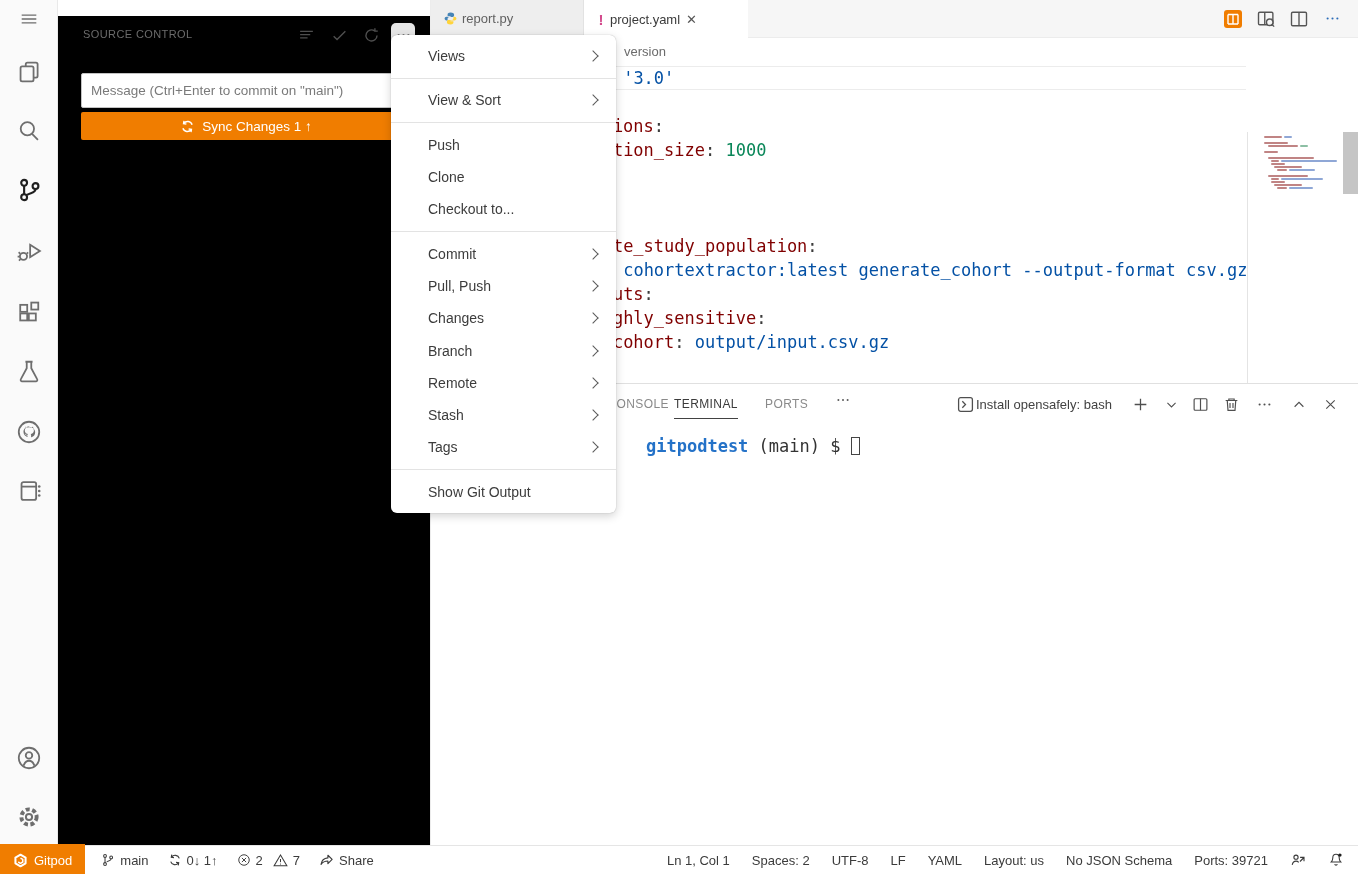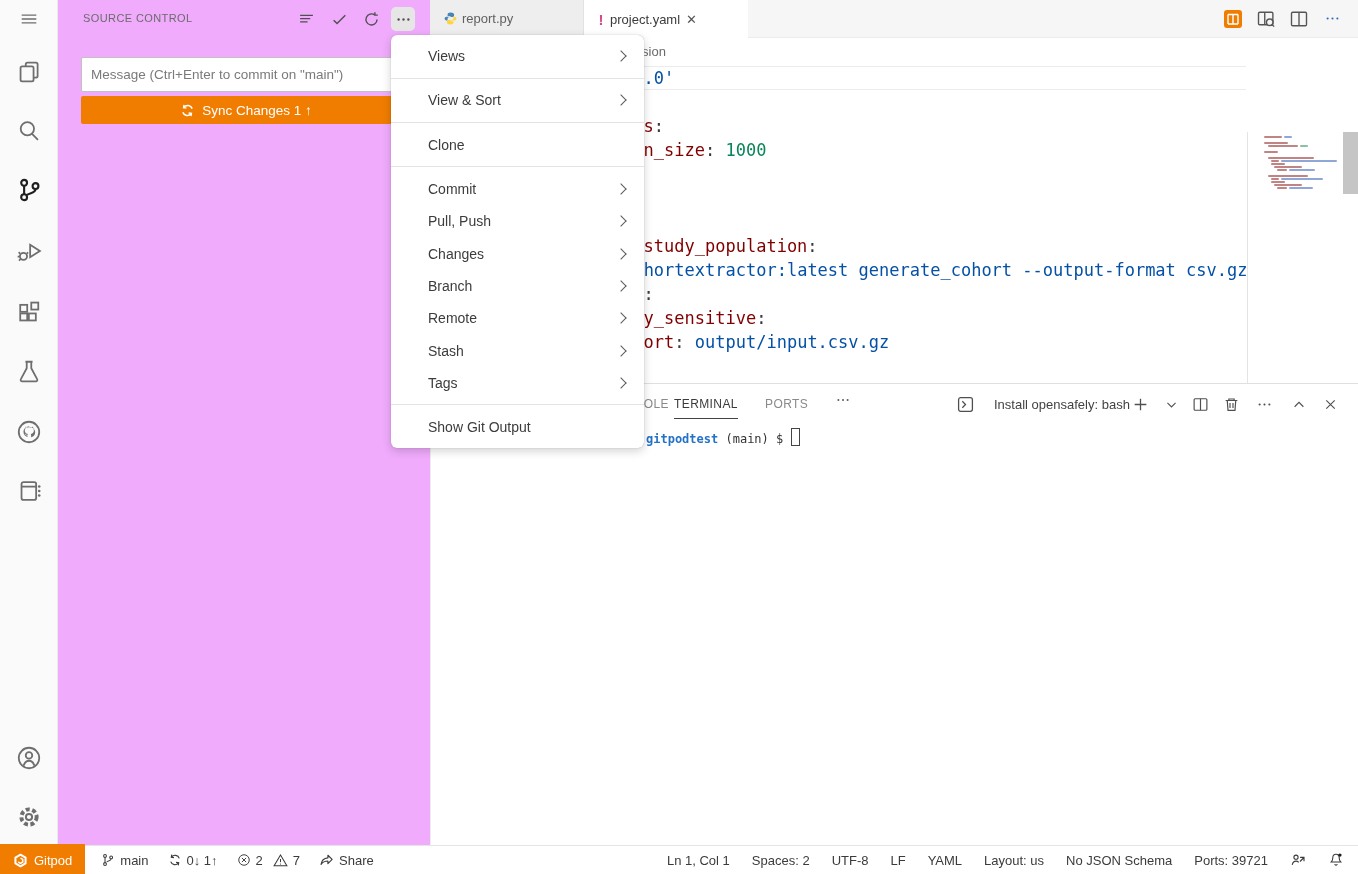--- a/index.html
+++ b/index.html
@@ -4,29 +4,29 @@
 <style>
   html,body{margin:0;padding:0;}
   body{width:1358px;height:874px;position:relative;overflow:hidden;background:#fff;
        font-family:"Liberation Sans",sans-serif;color:#3b3b3b;-webkit-font-smoothing:antialiased;}
   svg{display:block}
   
   .activity-bar{position:absolute;left:0;top:0;width:58px;height:845px;background:#fafafa;border-right:1px solid #e9e9e9;box-sizing:border-box;}
   .ab-icon{position:absolute;left:13px;width:32px;height:32px;display:flex;align-items:center;justify-content:center;color:#6e6e6e;}
   .ab-icon.active{color:#1f1f1f;}
   
-  .sidebar{position:absolute;left:58px;top:0;width:372px;height:845px;background:#f0abfc;}
+  .sidebar{position:absolute;left:58px;top:16px;width:372px;height:845px;background:#000000;}
   .sidebar-title{position:absolute;left:25px;top:12px;font-size:11px;letter-spacing:.4px;color:#6b6b6b;}
   .sc-action{position:absolute;top:7px;width:24px;height:24px;display:flex;align-items:center;justify-content:center;color:#4f4f4f;border-radius:5px;}
   .sc-action.hovered{background:#e6e6e6;}
   .commit-input{position:absolute;left:23px;top:57px;width:330px;height:35px;border:1px solid #c2c2c2;border-radius:2px;background:#fff;box-sizing:border-box;padding:0 9px;font-family:"Liberation Sans",sans-serif;font-size:13.5px;color:#444;}
   .commit-input::placeholder{color:#7a7a7a;opacity:1;}
   .sync-btn{position:absolute;left:23px;top:96px;width:330px;height:28px;background:var(--accent,#F07D00);border:none;border-radius:2px;color:#fff;font-family:"Liberation Sans",sans-serif;font-size:13.5px;display:flex;align-items:center;justify-content:center;gap:7px;cursor:pointer;}
   
-  .context-menu{position:absolute;left:391px;top:35px;width:253px;background:#ffffff;border-radius:6px;padding:5px 0;z-index:100;
+  .context-menu{position:absolute;left:391px;top:35px;width:225px;background:#ffffff;border-radius:6px;padding:5px 0;z-index:100;
       box-shadow:0 0 1px rgba(0,0,0,.35),0 3px 10px rgba(0,0,0,.18);}
   .menu-item{height:32.3px;display:flex;align-items:center;padding:0 16px 0 37px;font-size:14px;color:#3c3c3c;cursor:pointer;}
   .menu-label{flex:1;}
   .menu-chevron{width:7px;height:7px;border-top:1.4px solid #5a5a5a;border-right:1.4px solid #5a5a5a;transform:rotate(45deg);margin-right:3px;}
   .menu-sep{height:1px;background:#e3e3e3;margin:5.5px 0;}
   
   .editor-group{position:absolute;left:430px;top:0;width:928px;height:383px;background:#fff;border-left:1px solid #ececec;box-sizing:border-box;}
   .tab-strip{position:absolute;left:0;top:0;right:0;height:37px;background:#f6f6f6;border-bottom:1px solid #ececec;}
   .tab{position:absolute;top:0;height:37px;display:flex;align-items:center;gap:4px;padding:0 12px;box-sizing:border-box;font-size:13px;cursor:pointer;}
   .tab.inactive{left:0;width:153px;background:#eeeeee;color:#616161;border-right:1px solid #e2e2e2;}
@@ -44,23 +44,23 @@
   .minimap{position:absolute;left:816px;top:66px;bottom:0;width:95px;border-left:1px solid #e4e4e4;padding-top:4px;box-sizing:border-box;}
   .mm-row{height:2px;margin-bottom:1px;display:flex;gap:2px;}
   .mm-seg{height:2px;border-radius:1px;}
   .mm-k{background:#c08484;} .mm-s{background:#8fa7d6;} .mm-n{background:#8cbfa4;}
   .scroll-slider{position:absolute;top:66px;right:0;width:15px;height:62px;background:rgba(90,90,90,.35);}
   
   .panel{position:absolute;left:430px;top:383px;width:928px;height:462px;background:#fff;border-top:1px solid #e0e0e0;border-left:1px solid #ececec;box-sizing:border-box;}
   .panel-tab{position:absolute;top:13px;font-size:12px;letter-spacing:.4px;color:#8a8a8a;cursor:pointer;padding-bottom:7px;}
   .panel-tab.active{color:#3b3b3b;border-bottom:1.5px solid #424242;}
   .panel-dots{position:absolute;left:404px;top:8px;color:#5a5a5a;}
-  .task-group{position:absolute;left:526px;top:12px;display:flex;align-items:center;gap:20px;color:#424242;font-size:13px;}
+  .task-group{position:absolute;left:526px;top:12px;display:flex;align-items:center;gap:2px;color:#424242;font-size:13px;}
   .p-icon{position:absolute;top:11px;width:19px;height:19px;display:flex;align-items:center;justify-content:center;color:#4f4f4f;cursor:pointer;}
-  .term-line{position:absolute;left:215px;top:44px;font-family:"DejaVu Sans Mono",monospace;font-size:12px;color:#333;white-space:pre;}
+  .term-line{position:absolute;left:215px;top:52px;font-family:"DejaVu Sans Mono",monospace;font-size:17px;color:#333;white-space:pre;}
   .prompt-user{color:#2472c8;font-weight:bold;}
   .term-cursor{display:inline-block;width:9px;height:18px;border:1.2px solid #444;vertical-align:-3px;box-sizing:border-box;}
   
   .status-bar{position:absolute;left:0;top:845px;width:1358px;height:29px;background:#fff;border-top:1px solid #e5e5e5;box-sizing:border-box;display:flex;align-items:center;font-size:13px;color:#3b3b3b;}
   .gitpod-badge{height:32px;background:var(--accent,#F07D00);color:#fff;display:flex;align-items:center;gap:6px;padding:0 13px;cursor:pointer;}
   .sb-item{display:flex;align-items:center;gap:5px;cursor:pointer;white-space:nowrap;}
   .sb-left{display:flex;align-items:center;gap:19px;margin-left:16px;}
   .sb-right{margin-left:auto;display:flex;align-items:center;gap:22px;margin-right:14px;}
 </style>
 </head>
@@ -380,21 +380,27 @@
         <span class="menu-label">Views</span>
         <span class="menu-chevron"></span>
       </div>
       <div class="menu-sep"></div>
       <div class="menu-item">
         <span class="menu-label">View &amp; Sort</span>
         <span class="menu-chevron"></span>
       </div>
       <div class="menu-sep"></div>
       <div class="menu-item">
+        <span class="menu-label">Push</span>
+      </div>
+      <div class="menu-item">
         <span class="menu-label">Clone</span>
+      </div>
+      <div class="menu-item">
+        <span class="menu-label">Checkout to...</span>
       </div>
       <div class="menu-sep"></div>
       <div class="menu-item">
         <span class="menu-label">Commit</span>
         <span class="menu-chevron"></span>
       </div>
       <div class="menu-item">
         <span class="menu-label">Pull, Push</span>
         <span class="menu-chevron"></span>
       </div>

